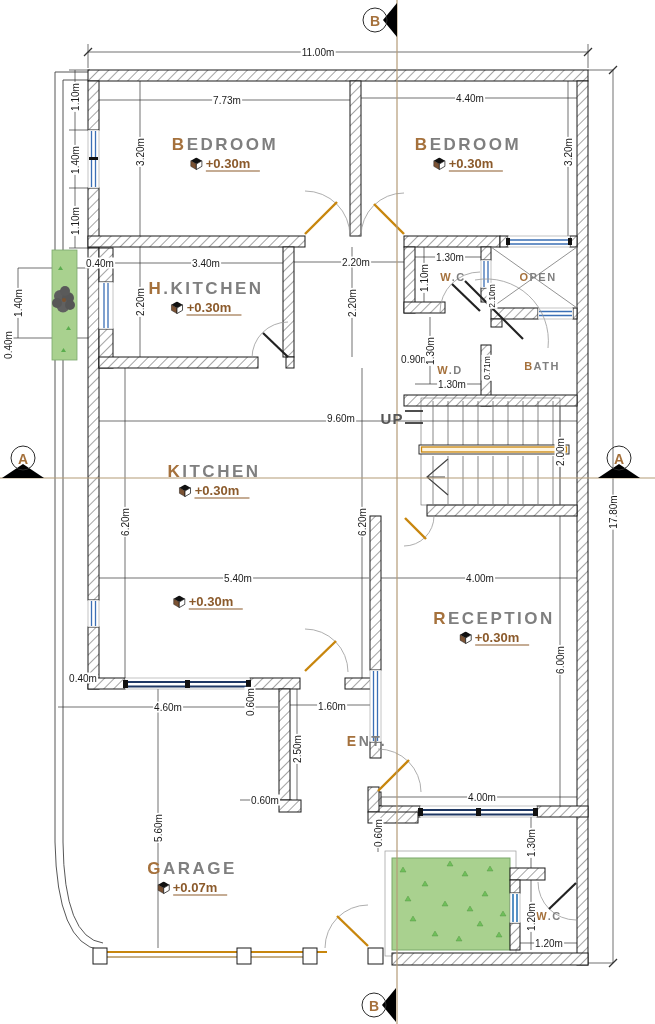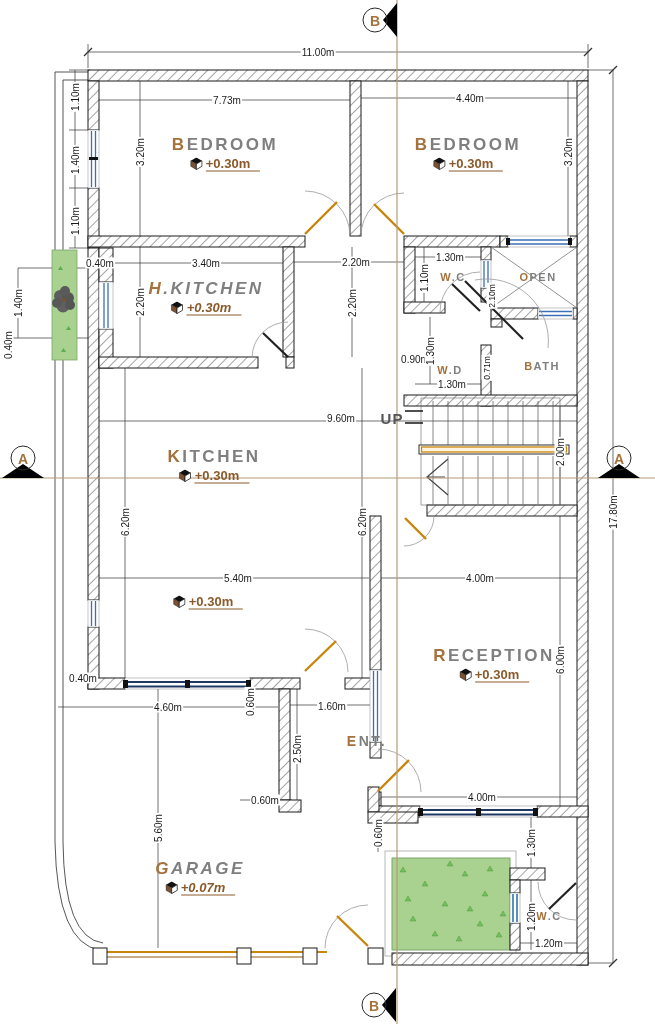--- a/index.html
+++ b/index.html
@@ -304,71 +304,71 @@
       </div>
       <div class="room lg" style="left: 468px; top: 153px;">
         <div class="rname"><span class="acc">B</span><span>EDROOM</span></div>
         <div class="rlvl">
           <svg viewBox="0 0 14 14">
             <use href="#lvlsym"></use>
           </svg>
           <span class="lvltxt">+0.30m</span>
         </div>
       </div>
-      <div class="room lg" style="left: 206px; top: 297px; font-style: italic;">
+      <div class="room lg" style="left: 206px; top: 297px;">
         <div class="rname"><span class="acc">H</span><span>.KITCHEN</span></div>
         <div class="rlvl">
           <svg viewBox="0 0 14 14">
             <use href="#lvlsym"></use>
           </svg>
           <span class="lvltxt">+0.30m</span>
         </div>
       </div>
       <div class="room sm" style="left: 453px; top: 277px;">
         <div class="rname"><span class="acc">W</span><span>.C</span></div>
       </div>
       <div class="room sm" style="left: 538px; top: 277px;">
         <div class="rname"><span class="acc">O</span><span>PEN</span></div>
       </div>
       <div class="room sm" style="left: 450px; top: 370px;">
         <div class="rname"><span class="acc">W</span><span>.D</span></div>
       </div>
       <div class="room sm" style="left: 542px; top: 366px;">
         <div class="rname"><span class="acc">B</span><span>ATH</span></div>
       </div>
-      <div class="room lg" style="left: 214px; top: 465px;">
+      <div class="room lg" style="left: 214px; top: 480px;">
         <div class="rname"><span class="acc">K</span><span>ITCHEN</span></div>
         <div class="rlvl">
           <svg viewBox="0 0 14 14">
             <use href="#lvlsym"></use>
           </svg>
           <span class="lvltxt">+0.30m</span>
         </div>
       </div>
       <div class="room lg" style="left: 208px; top: 601px;">
         <div class="rlvl">
           <svg viewBox="0 0 14 14">
             <use href="#lvlsym"></use>
           </svg>
           <span class="lvltxt">+0.30m</span>
         </div>
       </div>
-      <div class="room lg" style="left: 494px; top: 627px; margin-top: 37px;">
+      <div class="room lg" style="left: 494px; top: 627px;">
         <div class="rname"><span class="acc">R</span><span>ECEPTION</span></div>
         <div class="rlvl">
           <svg viewBox="0 0 14 14">
             <use href="#lvlsym"></use>
           </svg>
           <span class="lvltxt">+0.30m</span>
         </div>
       </div>
       <div class="room md" style="left: 331px; top: 741px; margin-left: 36px;">
         <div class="rname"><span class="acc">E</span><span>NT.</span></div>
       </div>
-      <div class="room lg" style="left: 200px; top: 877px; font-style: italic;">
+      <div class="room lg" style="left: 192px; top: 877px;">
         <div class="rname"><span class="acc">G</span><span>ARAGE</span></div>
         <div class="rlvl">
           <svg viewBox="0 0 14 14">
             <use href="#lvlsym"></use>
           </svg>
           <span class="lvltxt">+0.07m</span>
         </div>
       </div>
       <div class="room sm" style="left: 549px; top: 916px;">
         <div class="rname"><span class="acc">W</span><span>.C</span></div>

